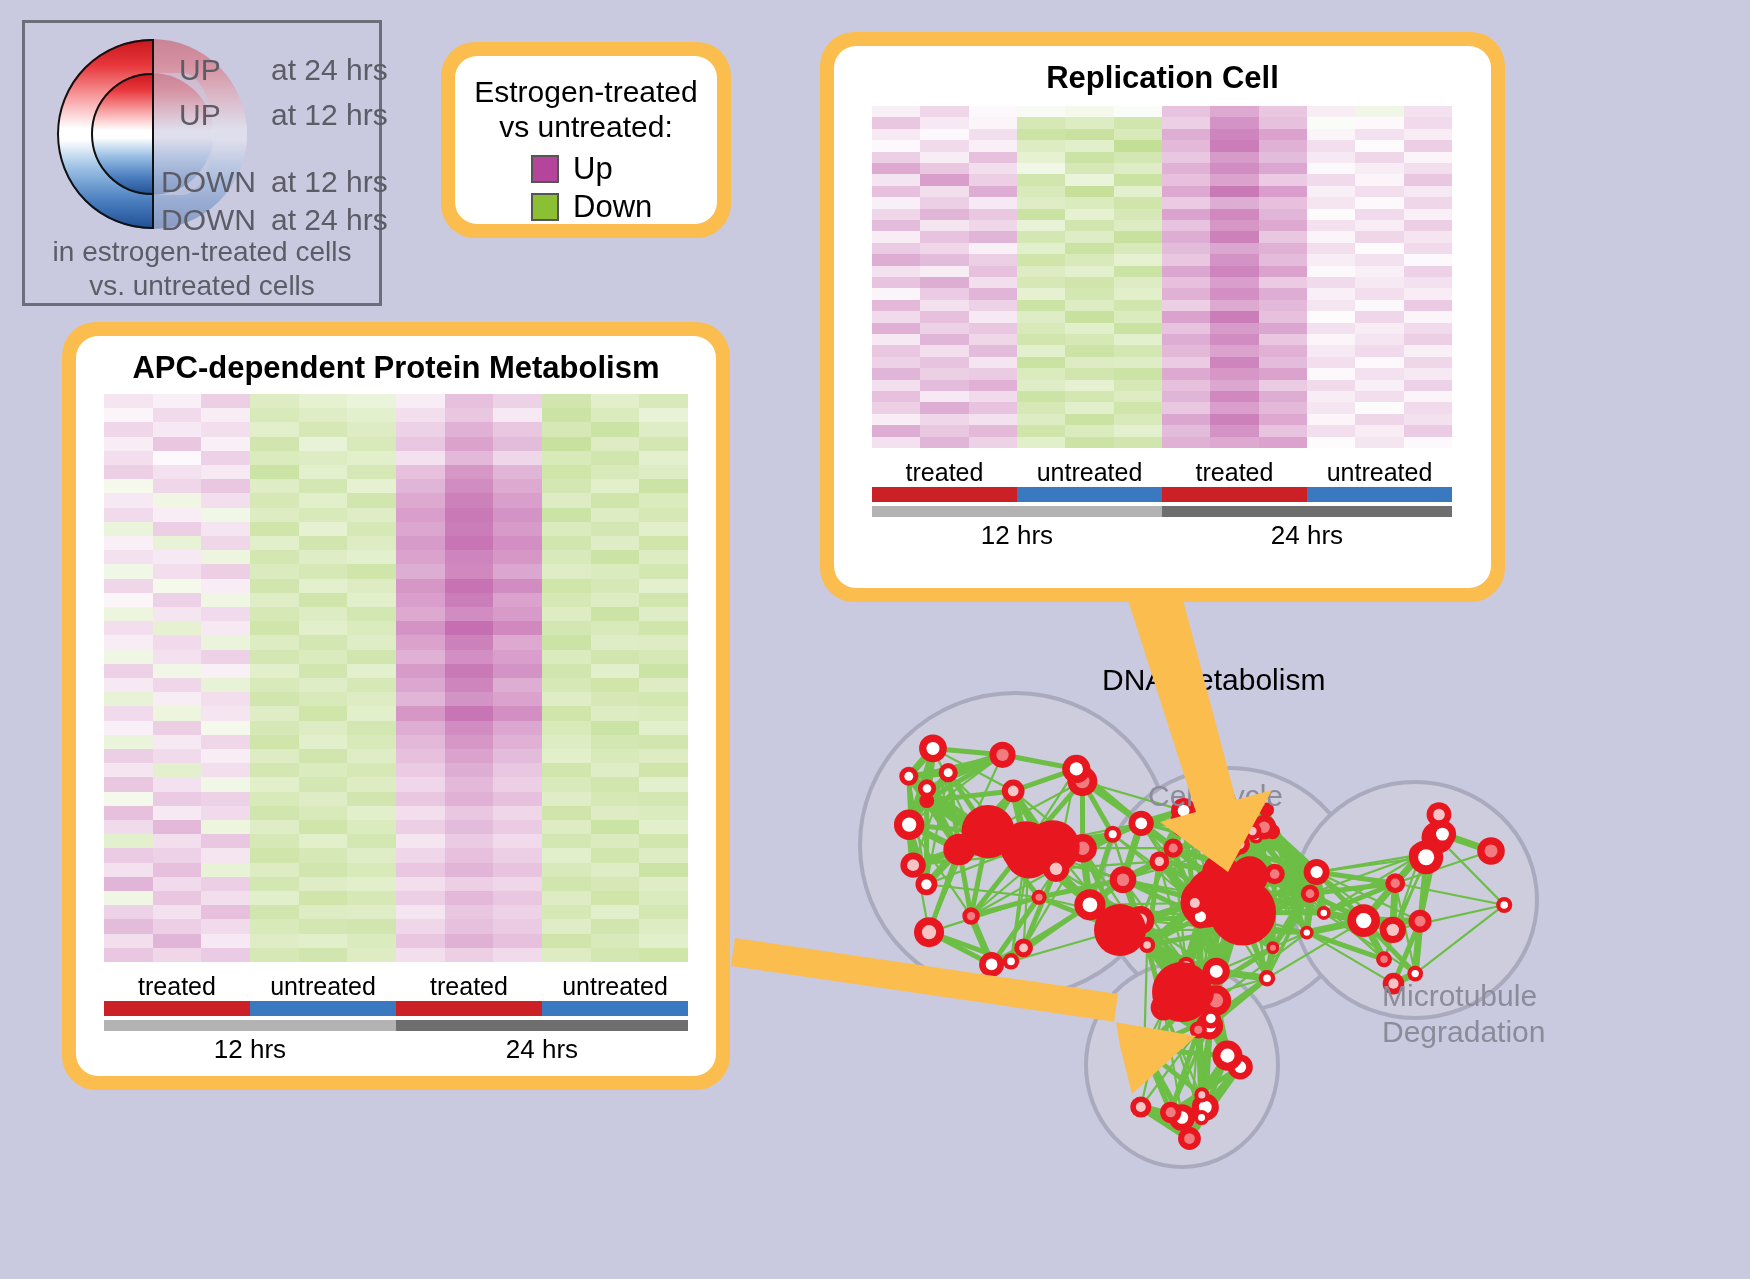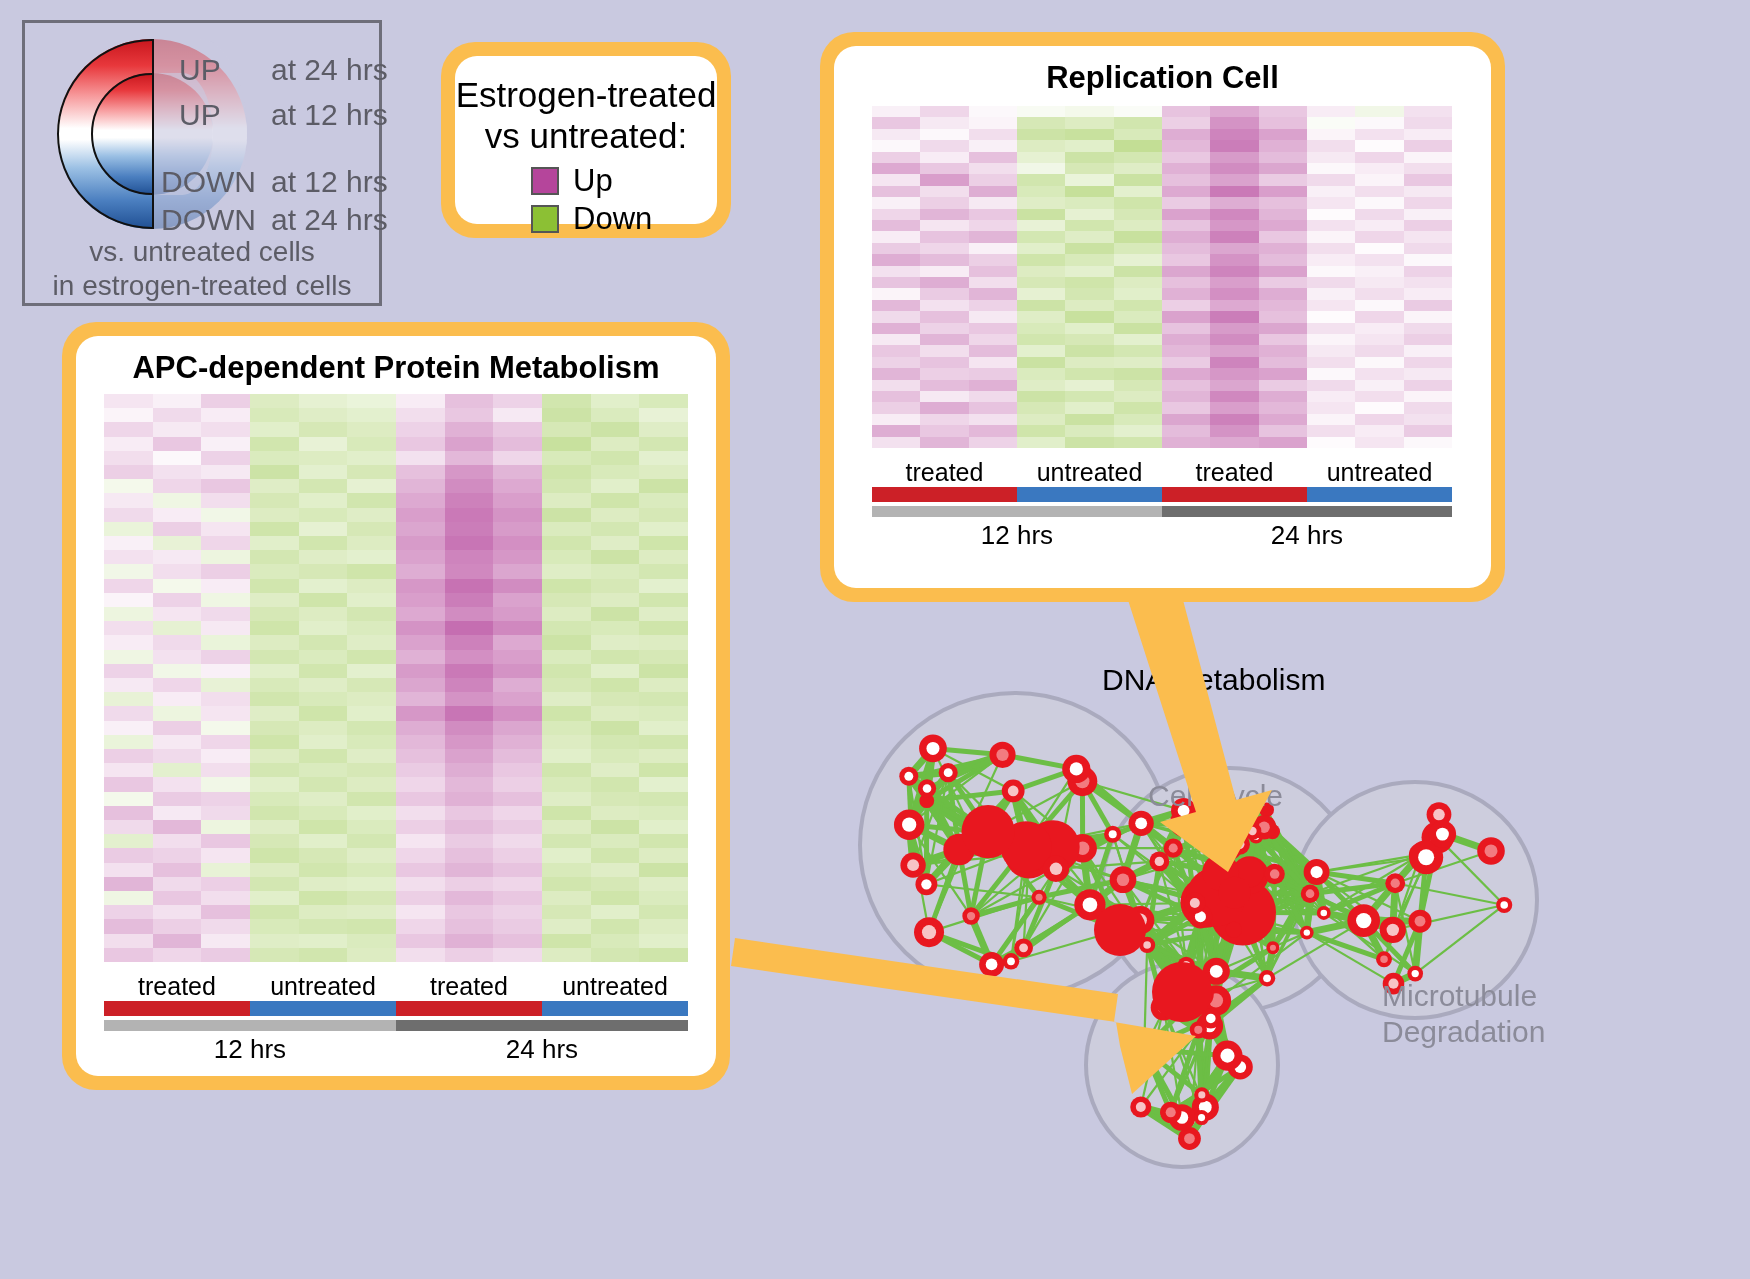--- a/index.html
+++ b/index.html
@@ -59,21 +59,21 @@
   .leg-row{position:absolute;font-size:30px;color:#5c5c66;white-space:nowrap;}
   .leg-dir{position:absolute;font-size:30px;color:#5c5c66;}
   #legend-bottom{
     position:absolute;left:0;right:0;top:212px;text-align:center;
     font-size:28px;color:#5c5c66;line-height:1.22;
   }
   
   #treat-legend{left:441px;top:42px;width:290px;height:196px;}
   #treat-legend .panel-inner{padding:18px 0 0 0;}
   .tl-title{
-    text-align:center;font-size:35px;color:#000;line-height:1.18;
+    text-align:center;font-size:30px;color:#000;line-height:1.18;
     font-family:"Liberation Sans",sans-serif;
   }
   .tl-items{margin-top:6px;padding-left:76px;}
   .tl-item{display:flex;align-items:center;gap:14px;margin-bottom:2px;}
   .sw{width:28px;height:28px;border:2px solid #555;box-sizing:border-box;}
   .tl-lbl{font-size:31px;color:#000;}
   
   #panel-rep{left:820px;top:32px;width:685px;height:570px;}
   #panel-apc{left:62px;top:322px;width:668px;height:768px;}
   .hm-title{
@@ -116,22 +116,22 @@
   <div class="leg-dir" style="left:154px;top:30px;">UP</div>
   <div class="leg-row" style="left:246px;top:30px;">at 24 hrs</div>
   <div class="leg-dir" style="left:154px;top:75px;">UP</div>
   <div class="leg-row" style="left:246px;top:75px;">at 12 hrs</div>
   <div class="leg-dir" style="left:136px;top:142px;">DOWN</div>
   <div class="leg-row" style="left:246px;top:142px;">at 12 hrs</div>
   <div class="leg-dir" style="left:136px;top:180px;">DOWN</div>
   <div class="leg-row" style="left:246px;top:180px;">at 24 hrs</div>
 
   <div id="legend-bottom">
+    <div>in estrogen-treated cells</div>
     <div>vs. untreated cells</div>
-    <div>in estrogen-treated cells</div>
   </div>
 </div>
 
 <div class="panel" id="treat-legend">
   <div class="panel-inner">
     <div class="tl-title">
       <div>Estrogen-treated</div>
       <div>vs untreated:</div>
     </div>
     <div class="tl-items">

